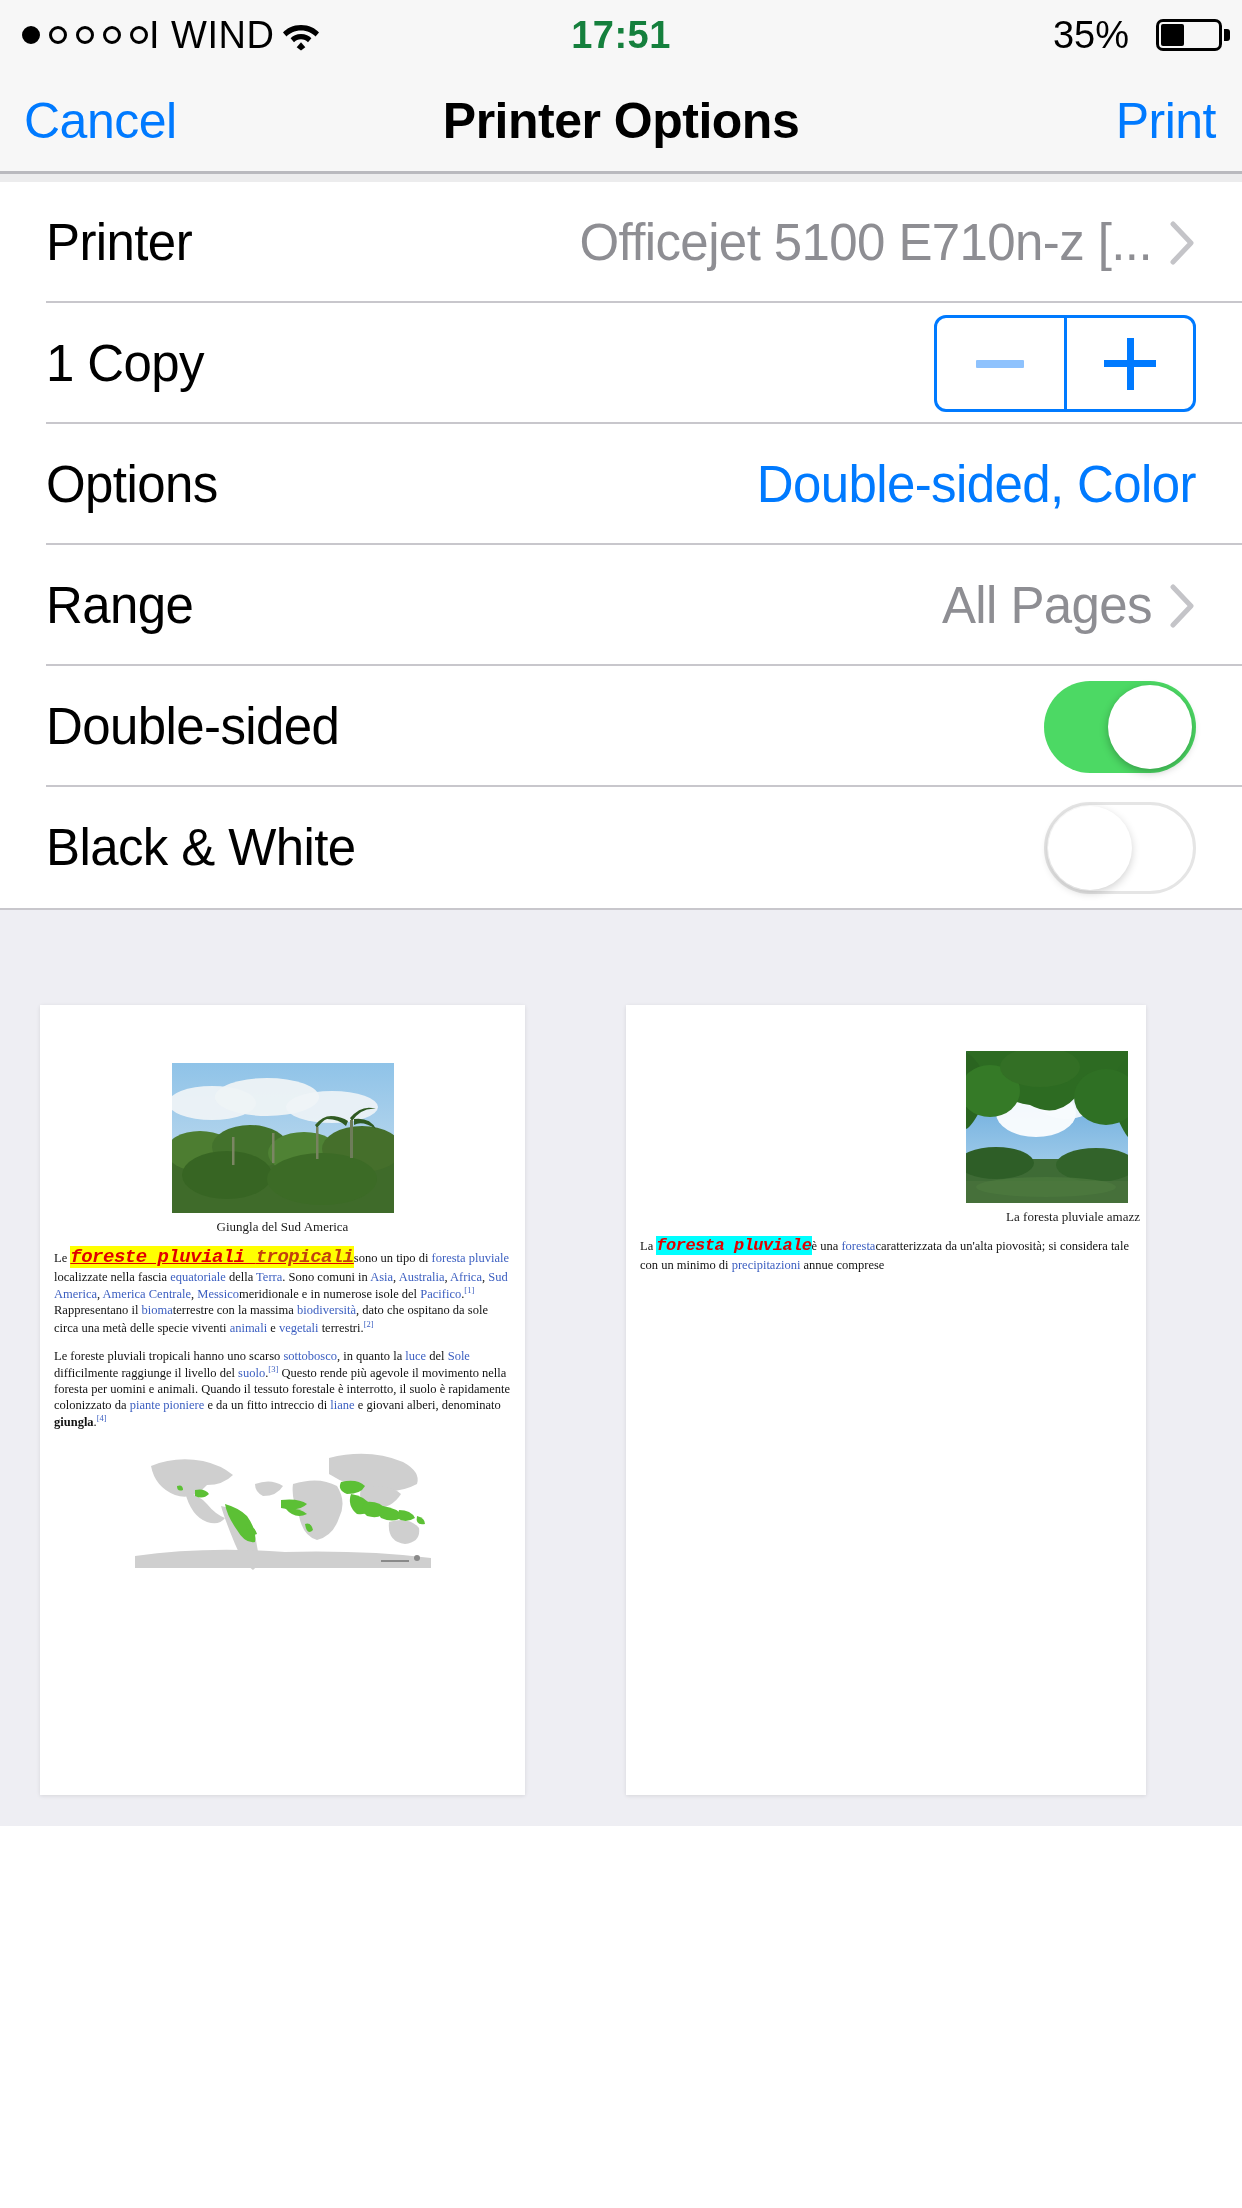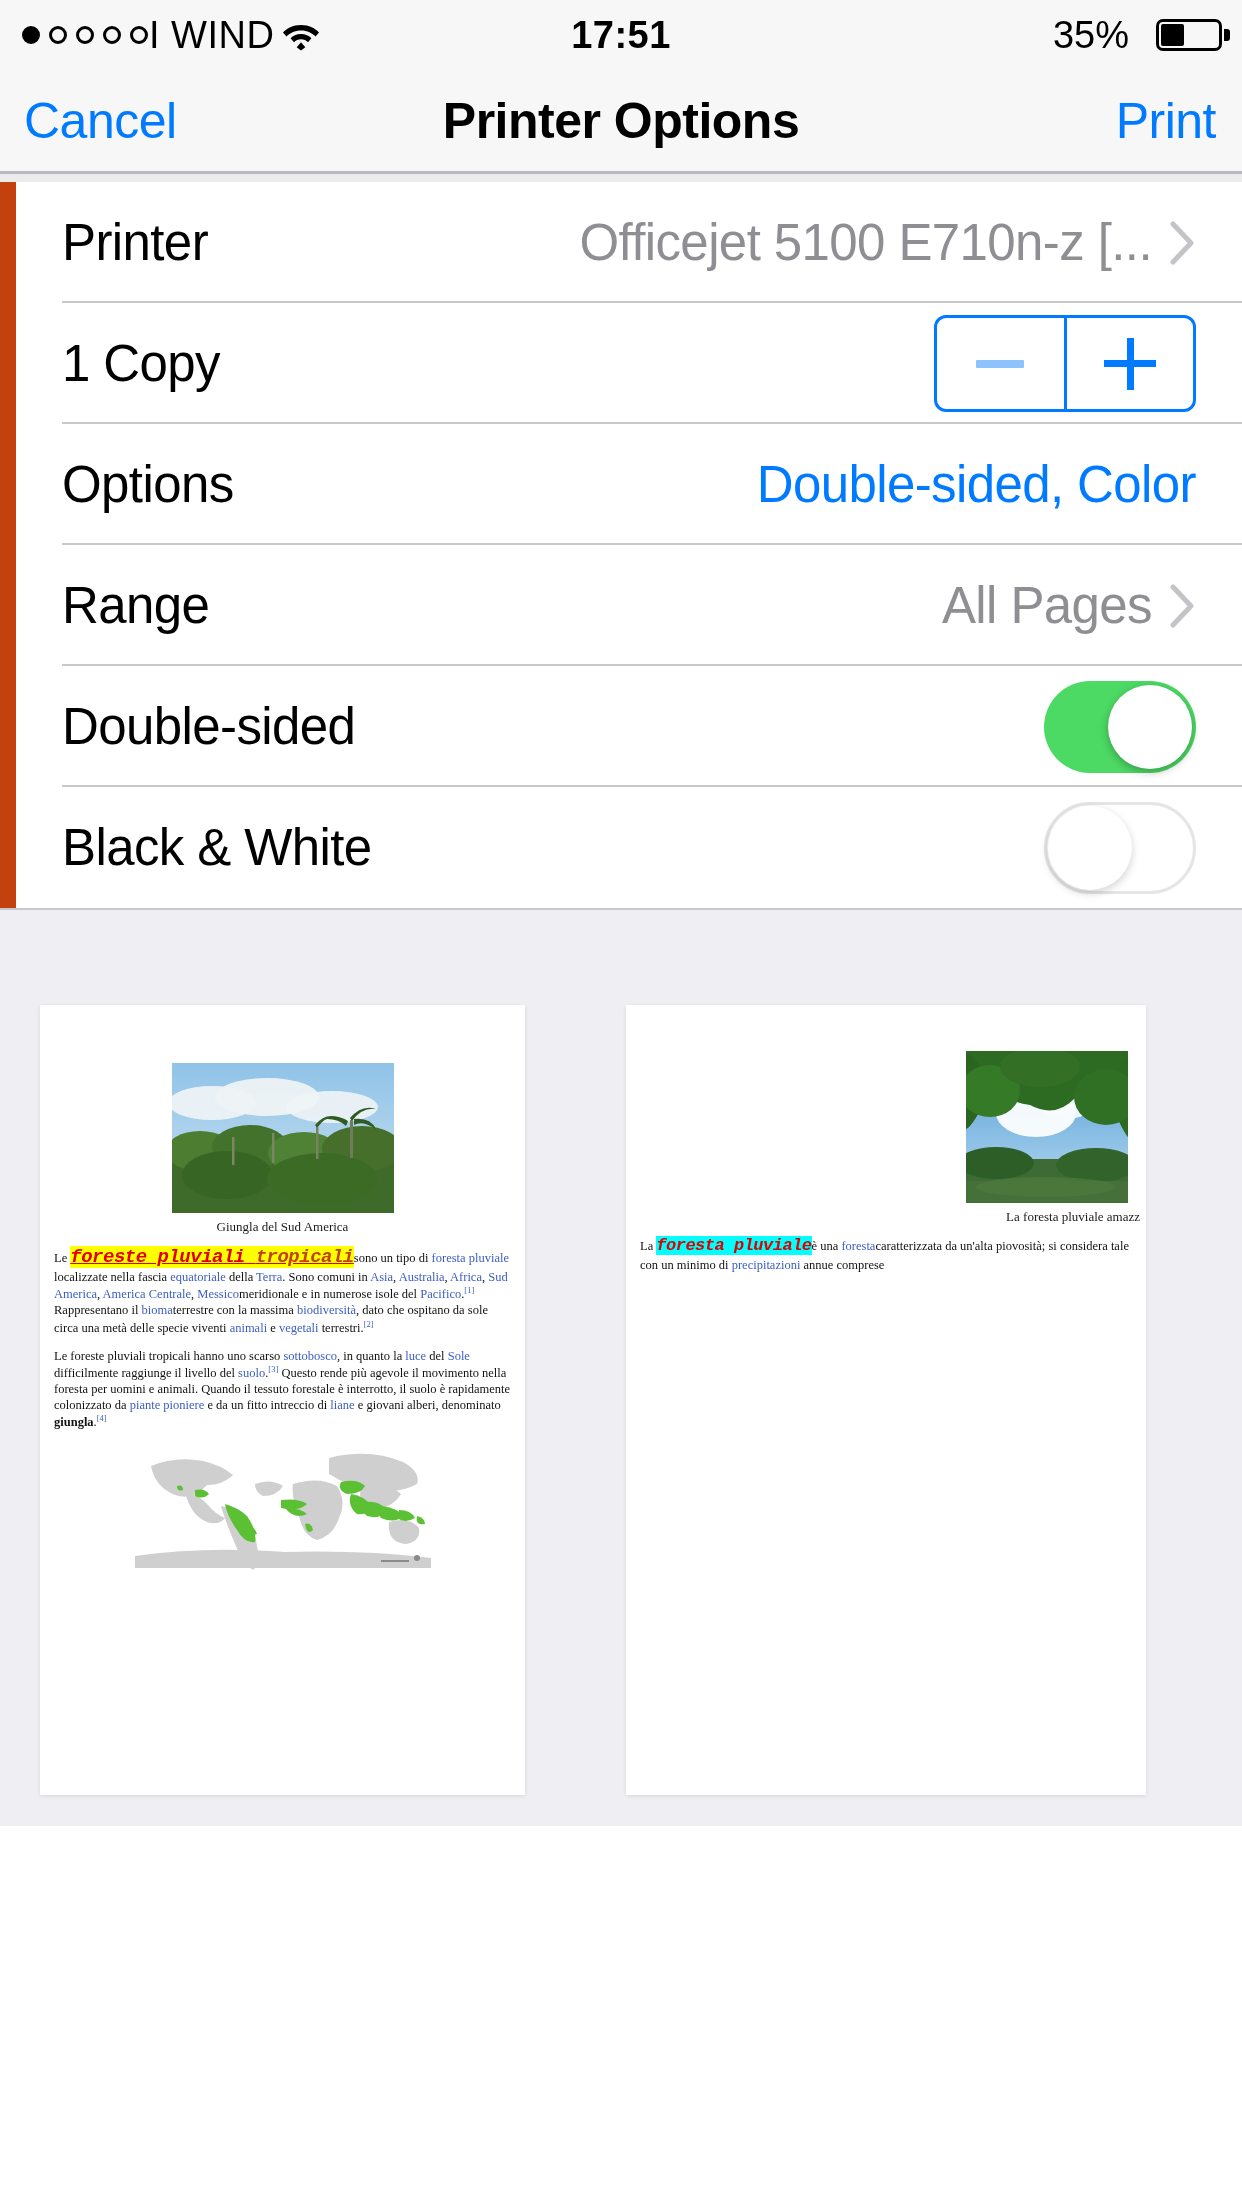--- a/index.html
+++ b/index.html
@@ -19,21 +19,21 @@
   }
   .sb-left { position: absolute; left: 22px; display: flex; align-items: center; gap: 1px; }
   .dots { display: flex; align-items: center; gap: 9px; }
   .dot { width: 18px; height: 18px; border-radius: 50%; border: 3px solid #000; }
   .dot.filled { background: #000; }
   .carrier { font-size: 38px; color: #000; letter-spacing: 0.5px; font-weight: 400; }
   .wifi { width: 40px; height: 32px; position: relative; margin-left: 6px; }
   .wifi svg { display:block; }
   .sb-time {
     position: absolute; left: 0; right: 0; text-align: center;
-    font-size: 38px; font-weight: 600; color: #000000; letter-spacing: 0.5px;
+    font-size: 38px; font-weight: 600; color: #15803d; letter-spacing: 0.5px;
   }
   .sb-right { position: absolute; right: 20px; display: flex; align-items: center; gap: 27px; }
   .batt-pct { font-size: 38px; color: #000; font-weight: 400; }
   .battery { position: relative; width: 66px; height: 32px; }
   .battery .shell {
     position: absolute; inset: 0; border: 3px solid #000; border-radius: 7px;
   }
   .battery .fill {
     position: absolute; top: 5px; left: 5px; bottom: 5px;
     width: 35%; background: #000; border-radius: 2px;
@@ -56,21 +56,21 @@
   }
   .nav-cancel { position: absolute; left: 24px; }
   .nav-print  { position: absolute; right: 26px; }
   .nav-title {
     position: absolute; left: 0; right: 0; text-align: center;
     font-size: 50px; font-weight: 700; color: #000; letter-spacing: -0.5px;
   }
   .navbar-underlay { height: 8px; width: 100%; background: #ececed; }
 
   
-  .table { background: #c2410c; padding-left: 16px; }
+  .table { background: #5eead4; }
   .row {
     position: relative; display: flex; align-items: center;
     height: 121px; padding: 0 46px; background: #ffffff;
   }
   .row .sep {
     position: absolute; left: 46px; right: 0; bottom: 0; height: 2px; background: #c8c7cc;
   }
   .row.first-row { height: 121px; }
   .row-label { font-size: 51px; color: #000; letter-spacing: -0.6px; white-space: nowrap; }
   .row-right {

